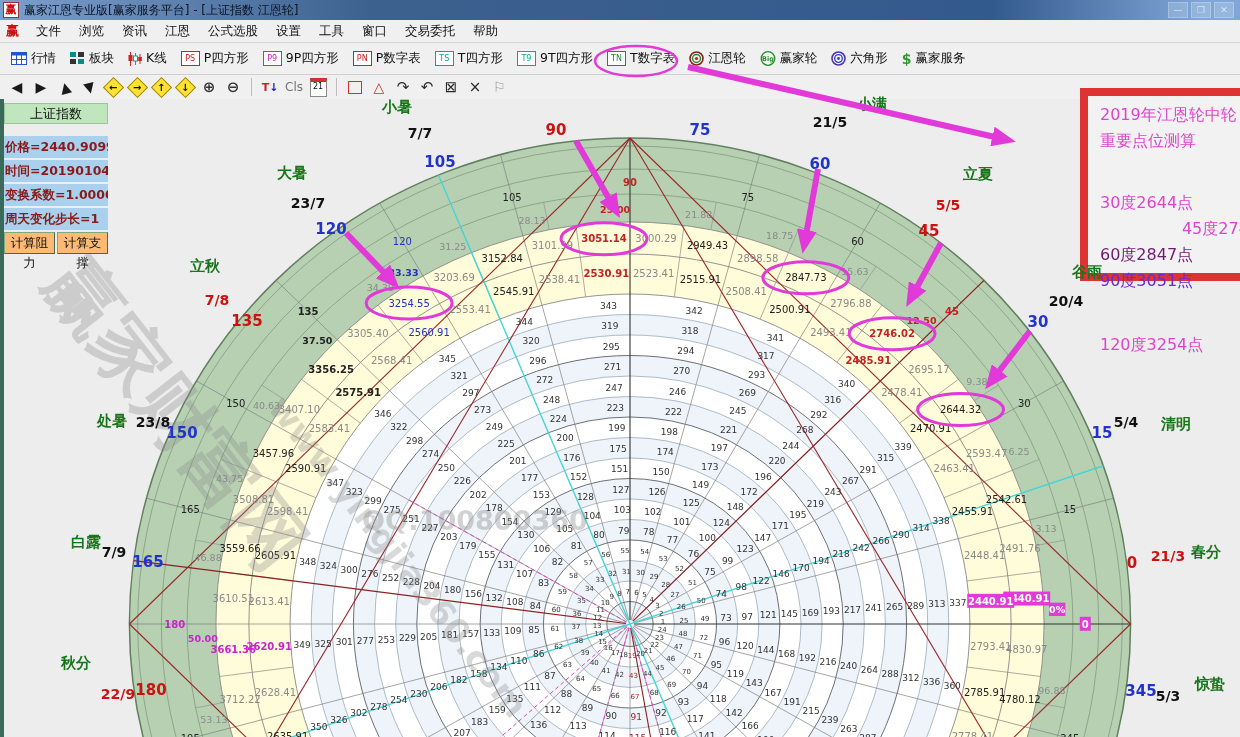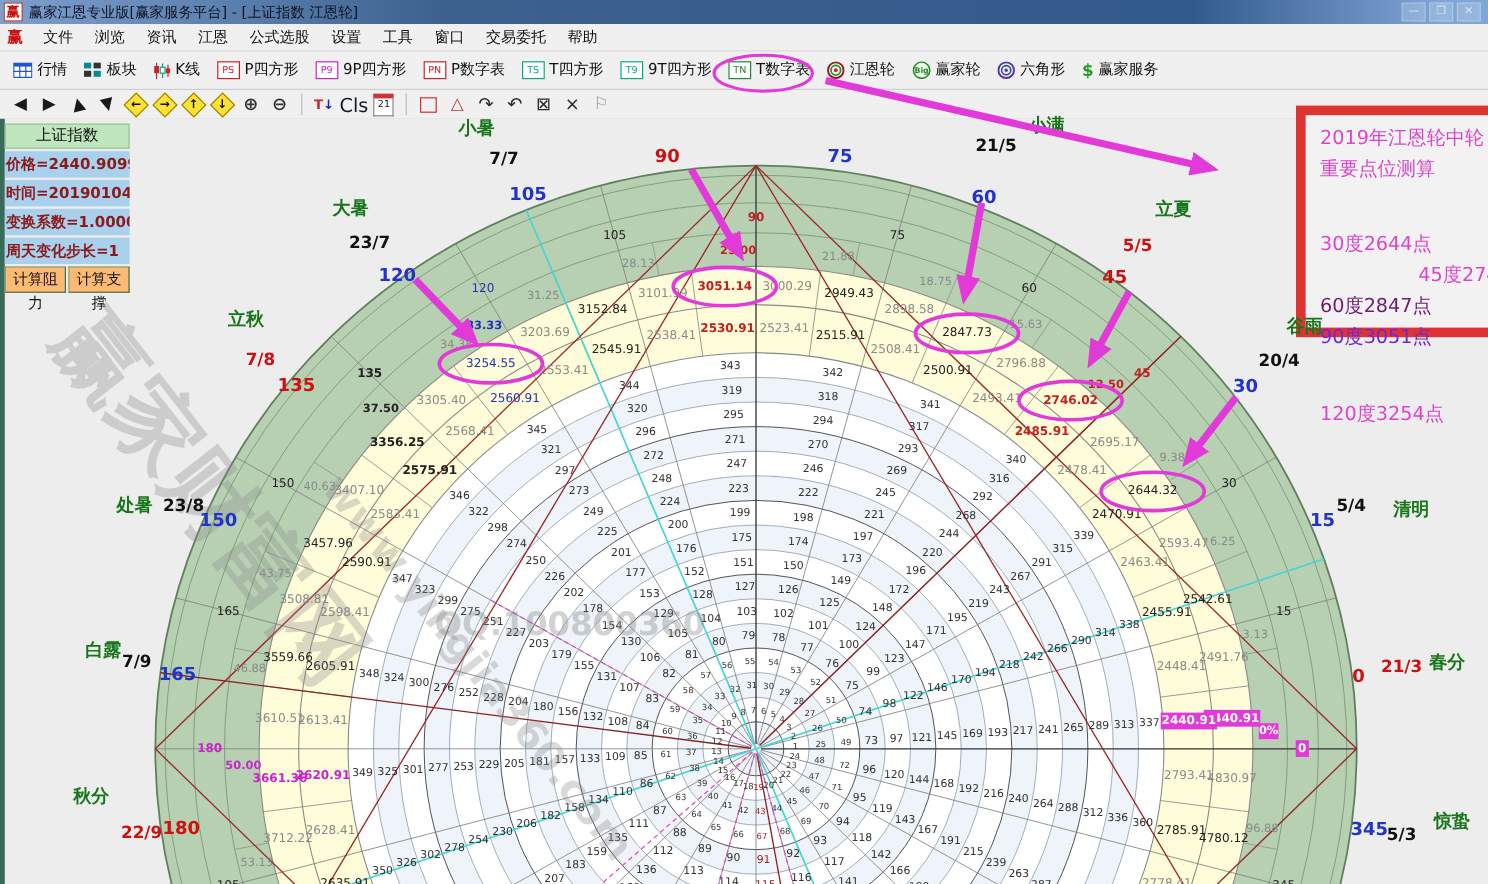--- a/index.html
+++ b/index.html
@@ -28,33 +28,33 @@
   .toolbar2{position:absolute;left:0;top:75px;width:1240px;height:24px;background:#f0f0f0;
     border-bottom:1px solid #b9b9b9;display:flex;align-items:center;padding-left:6px;gap:2px;}
   .t2btn{min-width:22px;height:20px;display:inline-flex;align-items:center;justify-content:center;
     font-size:14px;color:#222;}
   .t2sep{width:1px;height:18px;background:#bbb;margin:0 5px;}
   .blk{color:#1a1a1a;} .tilt{transform:rotate(-14deg);} .mag{font-size:15px;font-weight:bold;color:#333;}
   .dia{width:13px;height:13px;background:#ffe235;border:1px solid #a08400;transform:rotate(45deg);
     display:inline-flex;align-items:center;justify-content:center;}
   .dia i{transform:rotate(-45deg);font-style:normal;font-size:10px;font-weight:bold;color:#111;}
   .ticon{font-size:11px;font-weight:bold;color:#c22;} .ticon b{color:#22c;}
-  .cls{font-size:16px;color:#0f172a;}
+  .cls{font-size:12px;color:#737373;}
   .cal{width:15px;height:14px;background:#fff;border:1px solid #888;border-top:4px solid #c33;
     font-size:8px;text-align:center;line-height:10px;color:#111;}
   .rtool{width:12px;height:11px;border:1.5px solid #c33;background:transparent;}
   .ttool{color:#c33;font-size:14px;} .blk2{font-size:15px;color:#2a2a2a;} .grayg{color:#9a9a9a;font-size:14px;}
   
   .chart-bg{position:absolute;left:0;top:99px;width:1240px;height:638px;background:#ededed;}
   .left-strip{position:absolute;left:0;top:99px;width:4px;height:638px;background:#3a6b5a;}
   svg.layer{position:absolute;left:0;top:0;width:1240px;height:737px;pointer-events:none;}
   
   .info-panel{position:absolute;left:4px;top:103px;width:104px;z-index:30;font-size:13px;}
   .info-title{background:#bfe6bd;border:1px solid #9bc49a;text-align:center;height:19px;line-height:19px;
-    color:#111;margin-bottom:2px;}
+    color:#111;margin-bottom:12px;}
   .info-row{background:#a9d1ee;color:#8b1a1a;height:22px;line-height:22px;margin-bottom:2px;
     white-space:nowrap;overflow:hidden;padding-left:1px;font-weight:bold;font-size:12.5px;}
   .info-btns{display:flex;gap:2px;}
   .info-btn{flex:1;background:#fdba74;border:1px solid #7fa87e;border-right-color:#4a6b4a;
     border-bottom-color:#4a6b4a;height:20px;line-height:20px;text-align:center;font-size:12.5px;color:#111;cursor:default;}
   
   .anno-box{position:absolute;left:1080px;top:88px;width:207px;height:193px;z-index:30;
     border:8px solid #8b5cf6;background:rgba(242,242,242,0.92);padding:6px 4px 0 12px;box-sizing:border-box;}
   .anno-line{color:#dd44cc;font-size:16px;line-height:26px;white-space:nowrap;}
   

